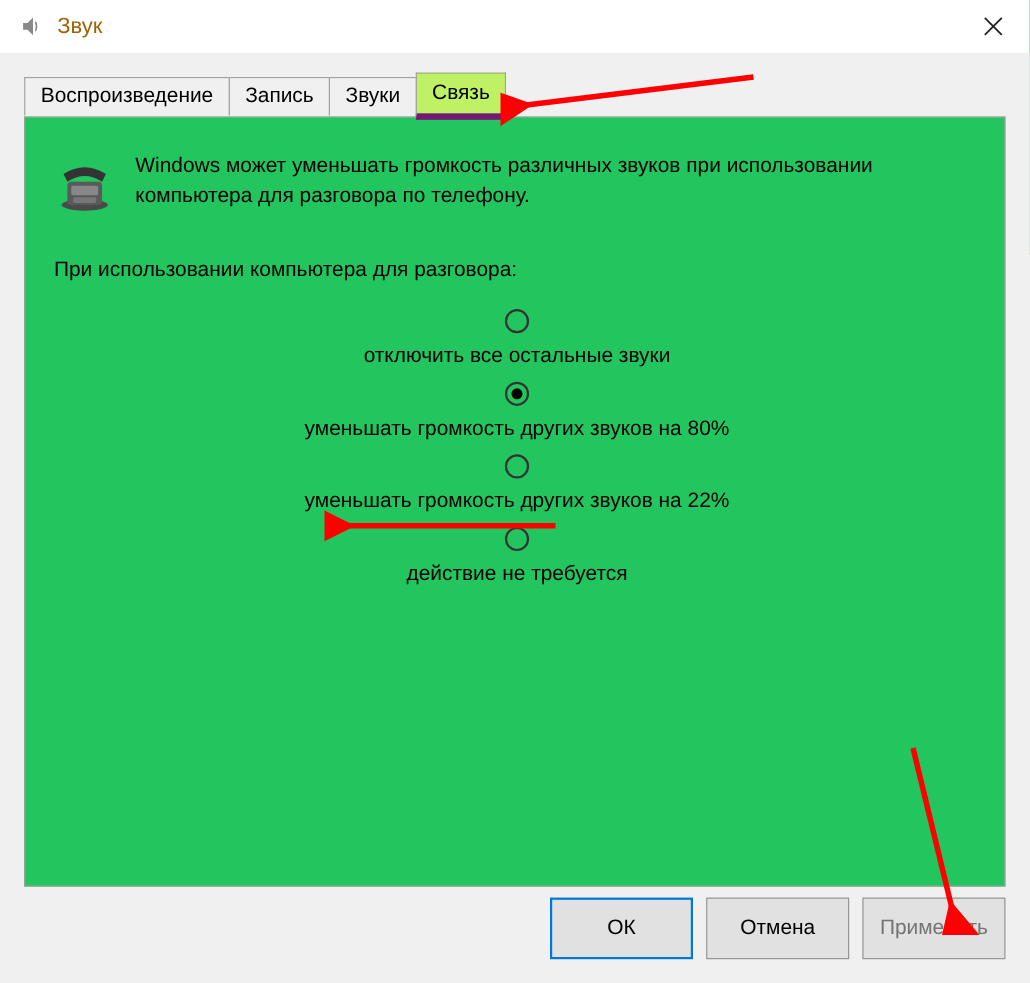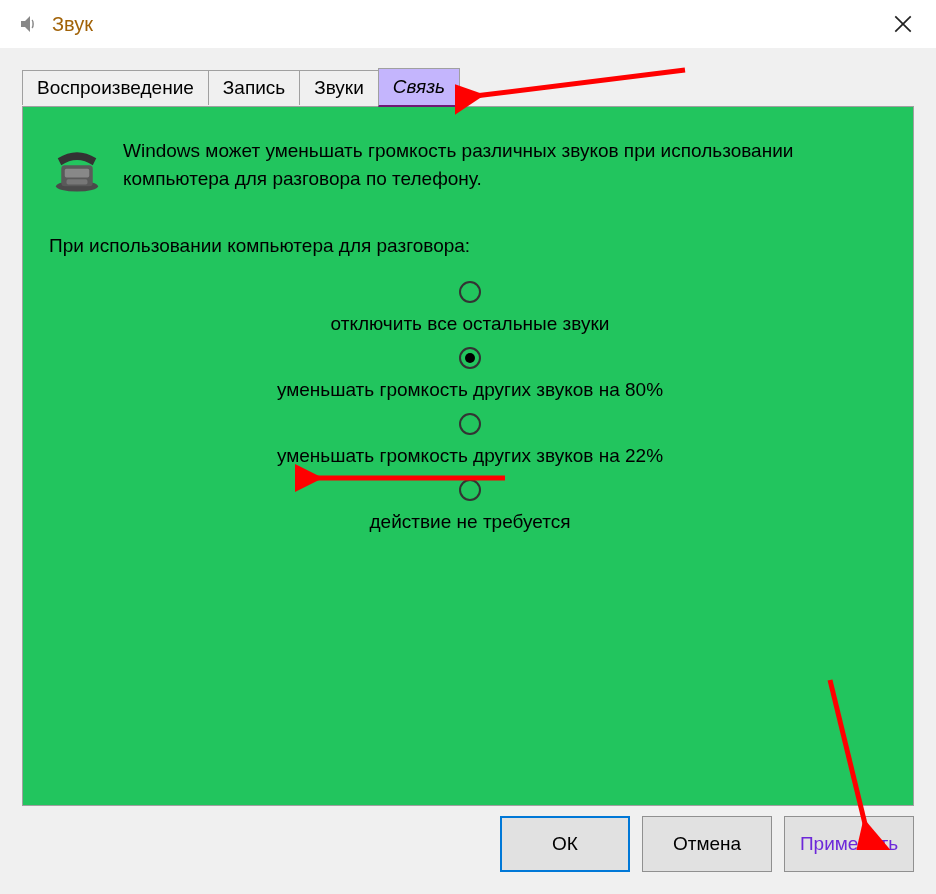--- a/index.html
+++ b/index.html
@@ -54,27 +54,26 @@
     border-bottom: none;
     background: #f0f0f0;
     padding: 6px 14px 6px 14px;
     font-size: 19px;
     margin-right: -1px;
     cursor: pointer;
     position: relative;
     top: 1px;
   }
   .tab.active {
-    background: #c4b5fd;
-    border-bottom: 2px solid #701a75;
+    background: #bef264;
+    border-bottom: 6px solid #701a75;
     z-index: 3;
     top: 1px;
     padding-top: 7px;
     padding-bottom: 7px;
-    font-style: italic;
   }
   .tab-content {
     border: 1px solid #a0a0a0;
     background: #22c55e;
     height: 700px;
     padding: 30px 26px 20px 26px;
     position: relative;
     z-index: 1;
   }
   .info-row {
@@ -136,21 +135,21 @@
     background: #e1e1e1;
     font-size: 19px;
     font-family: inherit;
     cursor: pointer;
     padding: 0 12px;
   }
   .btn.default {
     border: 2px solid #0078d7;
   }
   .btn.disabled {
-    color: #6d28d9;
+    color: #737373;
     cursor: default;
   }
   
   .arrow {
     position: absolute;
     pointer-events: none;
     z-index: 100;
   }
 </style>
 </head>

